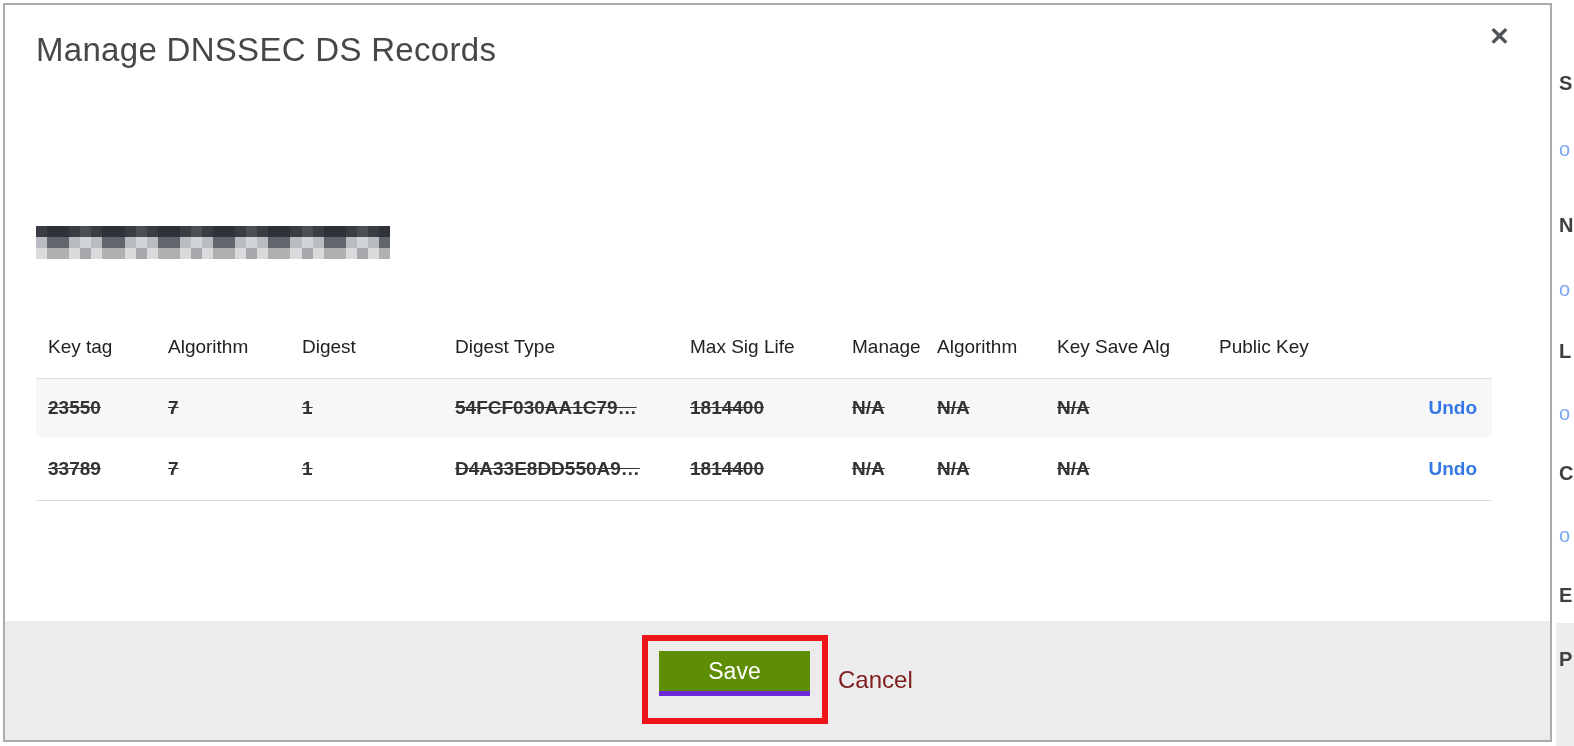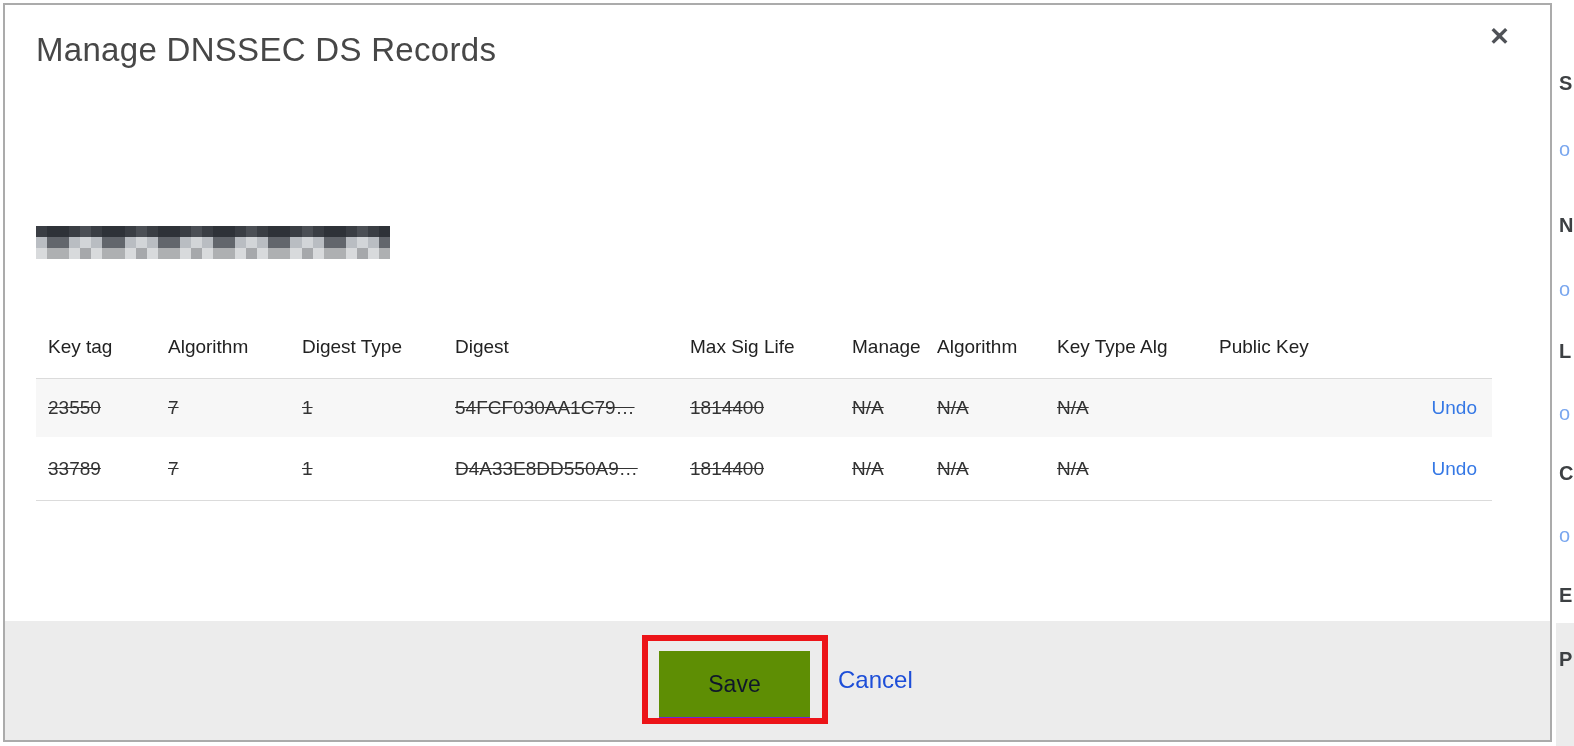--- a/index.html
+++ b/index.html
@@ -29,45 +29,45 @@
   }
   .ds-table{position:absolute;left:31px;top:324px;width:1456px;font-size:19px;}
   .t-head,.t-row{
     display:grid;
     grid-template-columns:120px 134px 153px 235px 162px 85px 120px 162px 160px 1fr;
     padding-left:12px;box-sizing:border-box;
   }
   .t-head{padding-top:7px;height:49px;color:#222;}
   .t-head div{white-space:nowrap;}
   .t-body{border-top:1px solid #dbdbdb;border-bottom:1px solid #dbdbdb;}
-  .t-row{height:58px;align-items:center;color:#333;}
+  .t-row{height:58px;align-items:center;color:#333;font-weight:bold;}
   .t-row.striped{background:#f7f7f7;}
   .t-row:last-child{height:63px;}
   .struck{text-decoration:line-through;white-space:nowrap;}
   .undo{color:#3578e5;text-align:right;padding-right:15px;cursor:pointer;}
   .add-btn{
     position:absolute;left:33px;top:509px;width:212px;height:40px;
     border:2px solid #6f9f1c;background:#fff;color:#6f9f1c;font-size:18px;
     font-family:"Liberation Sans",sans-serif;cursor:pointer;box-sizing:border-box;
   }
   .footer{
     position:absolute;left:0;right:0;bottom:0;height:119px;background:#ececec;
   }
   .red-annotation{
     position:absolute;left:637px;top:14px;width:174px;height:77px;
     border:6px solid #ec1418;box-sizing:content-box;pointer-events:none;
   }
   .save-btn{
-    position:absolute;left:654px;top:30px;width:151px;height:73px;
-    background:#5e8e04;border:none;border-bottom:7px solid #6d28d9;
-    color:#0f172a;font-size:23px;font-family:"Liberation Sans",sans-serif;
+    position:absolute;left:654px;top:30px;width:151px;height:45px;
+    background:#5e8e04;border:none;border-bottom:5px solid #6d28d9;
+    color:#ffffff;font-size:23px;font-family:"Liberation Sans",sans-serif;
     cursor:pointer;box-sizing:border-box;
   }
   .cancel{
-    position:absolute;left:833px;top:45px;font-size:24px;color:#1d4ed8;cursor:pointer;
+    position:absolute;left:833px;top:45px;font-size:24px;color:#7f1d1d;cursor:pointer;
   }
   .edge-strip{
     position:absolute;left:1556px;top:0;width:18px;height:746px;overflow:hidden;
   }
   .edge-strip .gray{position:absolute;left:0;right:0;top:623px;bottom:0;background:#ececec;}
   .edge-strip .frag{position:absolute;left:3px;font-size:20px;white-space:nowrap;}
 </style>
 </head>
 <body>
 
@@ -175,26 +175,26 @@
         <div style="background: rgb(58, 62, 68); opacity: 0.45;"></div>
         <div style="background: rgb(168, 172, 177); opacity: 0.45;"></div>
         <div style="background: rgb(75, 79, 85); opacity: 0.45;"></div>
       </div>
 
 
     <div class="ds-table">
       <div class="t-head">
         <div>Key tag</div>
         <div>Algorithm</div>
+        <div>Digest</div>
         <div>Digest Type</div>
-        <div>Digest</div>
         <div>Max Sig Life</div>
         <div>Manage</div>
         <div>Algorithm</div>
-        <div>Key Type Alg</div>
+        <div>Key Save Alg</div>
         <div>Public Key</div>
         <div></div>
       </div>
       <div class="t-body">
         <div class="t-row striped">
           <div class="struck">23550</div>
           <div class="struck">7</div>
           <div class="struck">1</div>
           <div class="struck">54FCF030AA1C79…</div>
           <div class="struck">1814400</div>

